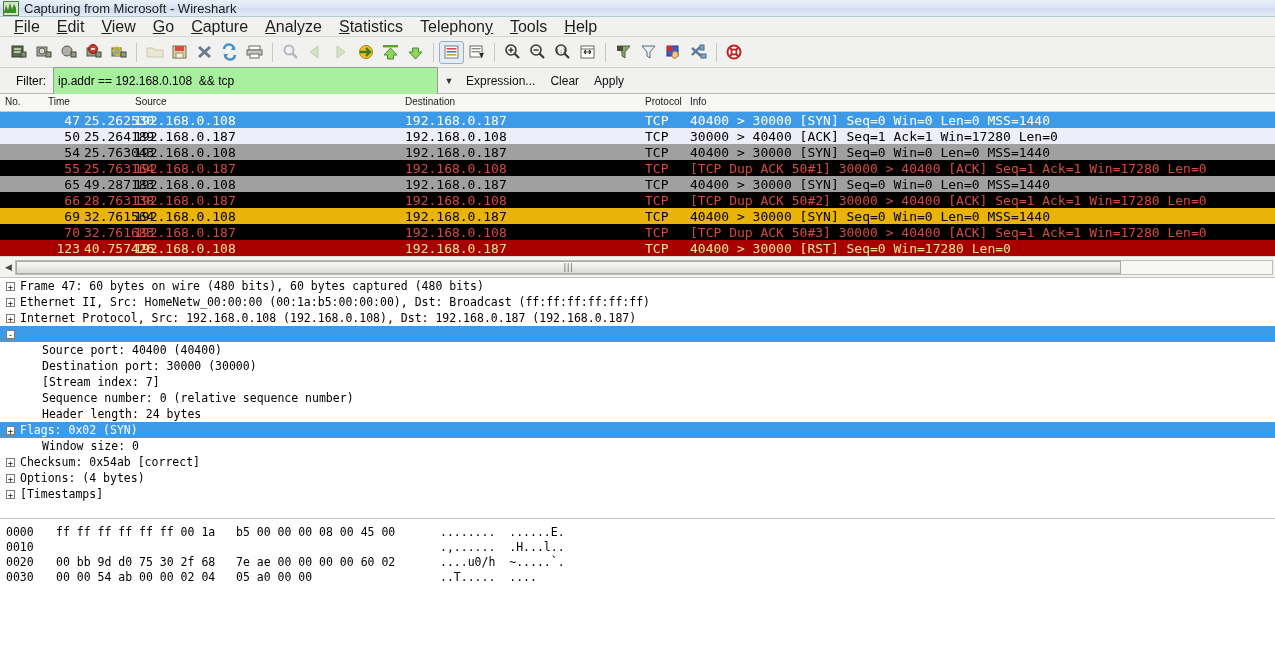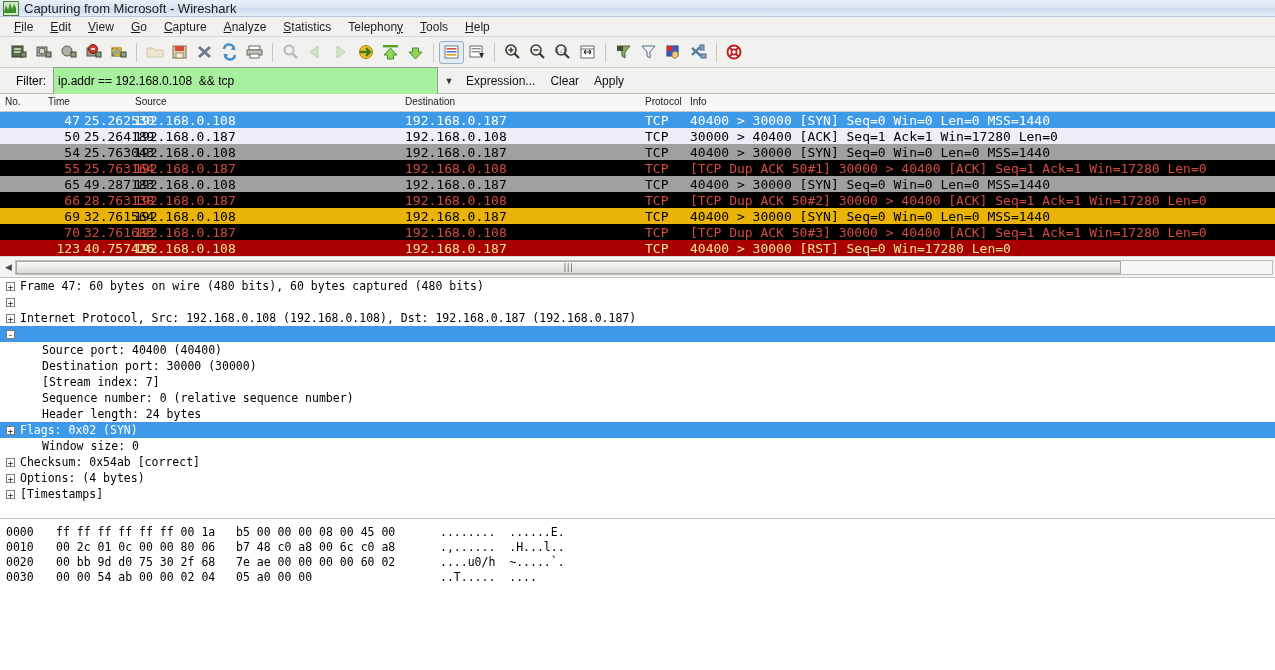--- a/index.html
+++ b/index.html
@@ -50,21 +50,21 @@
     height: 20px;
     background: #f1f1ef;
     border-bottom: 1px solid #d6d6d2;
     display: flex;
     align-items: center;
     padding-left: 6px;
     box-sizing: border-box;
   }
   .menuitem {
     padding: 2px 9px 2px 8px;
-    font-size: 12px;
+    font-size: 16px;
     color: #1d1d1d;
     white-space: nowrap;
     cursor: default;
   }
   .menuitem u { text-decoration: underline; }
 
   
   .toolbar {
     height: 31px;
     background: #f1f1ef;
@@ -590,20 +590,21 @@
   </div>
 </div>
 
 <div class="detail" id="detail-tree">
     <div class="trow" style="padding-left: 6px;">
       <span class="expander">+</span>
       <span>Frame 47: 60 bytes on wire (480 bits), 60 bytes captured (480 bits)</span>
     </div>
     <div class="trow" style="padding-left: 6px;">
       <span class="expander">+</span>
+      <span>Ethernet II, Src: HomeNetw_00:00:00 (00:1a:b5:00:00:00), Dst: Broadcast (ff:ff:ff:ff:ff:ff)</span>
     </div>
     <div class="trow" style="padding-left: 6px;">
       <span class="expander">+</span>
       <span>Internet Protocol, Src: 192.168.0.108 (192.168.0.108), Dst: 192.168.0.187 (192.168.0.187)</span>
     </div>
     <div class="trow sel" style="padding-left: 6px;">
       <span class="expander">-</span>
     </div>
     <div class="trow" style="padding-left: 28px;">
       <span class="exp-spacer"></span>
@@ -642,18 +643,18 @@
       <span>Options: (4 bytes)</span>
     </div>
     <div class="trow" style="padding-left: 6px;">
       <span class="expander">+</span>
       <span>[Timestamps]</span>
     </div>
   </div>
 
 <div class="hexpane" id="hex-pane">
     <div class="hexrow"><span class="h-off">0000</span><span class="h-bytes">ff ff ff ff ff ff 00 1a   b5 00 00 00 08 00 45 00</span><span class="h-ascii">........  ......E.</span></div>
-    <div class="hexrow"><span class="h-off">0010</span><span class="h-bytes">00 2c 01 0c 00 00 80 06   b7 48 c0 a8 00 6c c0 a8</span><span class="h-ascii">.,......  .H...l..</span></div>
+    <div class="hexrow"><span class="h-off">0010</span><span class="h-ascii">.,......  .H...l..</span></div>
     <div class="hexrow"><span class="h-off">0020</span><span class="h-bytes">00 bb 9d d0 75 30 2f 68   7e ae 00 00 00 00 60 02</span><span class="h-ascii">....u0/h  ~.....`.</span></div>
     <div class="hexrow"><span class="h-off">0030</span><span class="h-bytes">00 00 54 ab 00 00 02 04   05 a0 00 00</span><span class="h-ascii">..T.....  ....</span></div>
   </div>
 
 <div class="statusbar"></div>
 
 </body></html>

